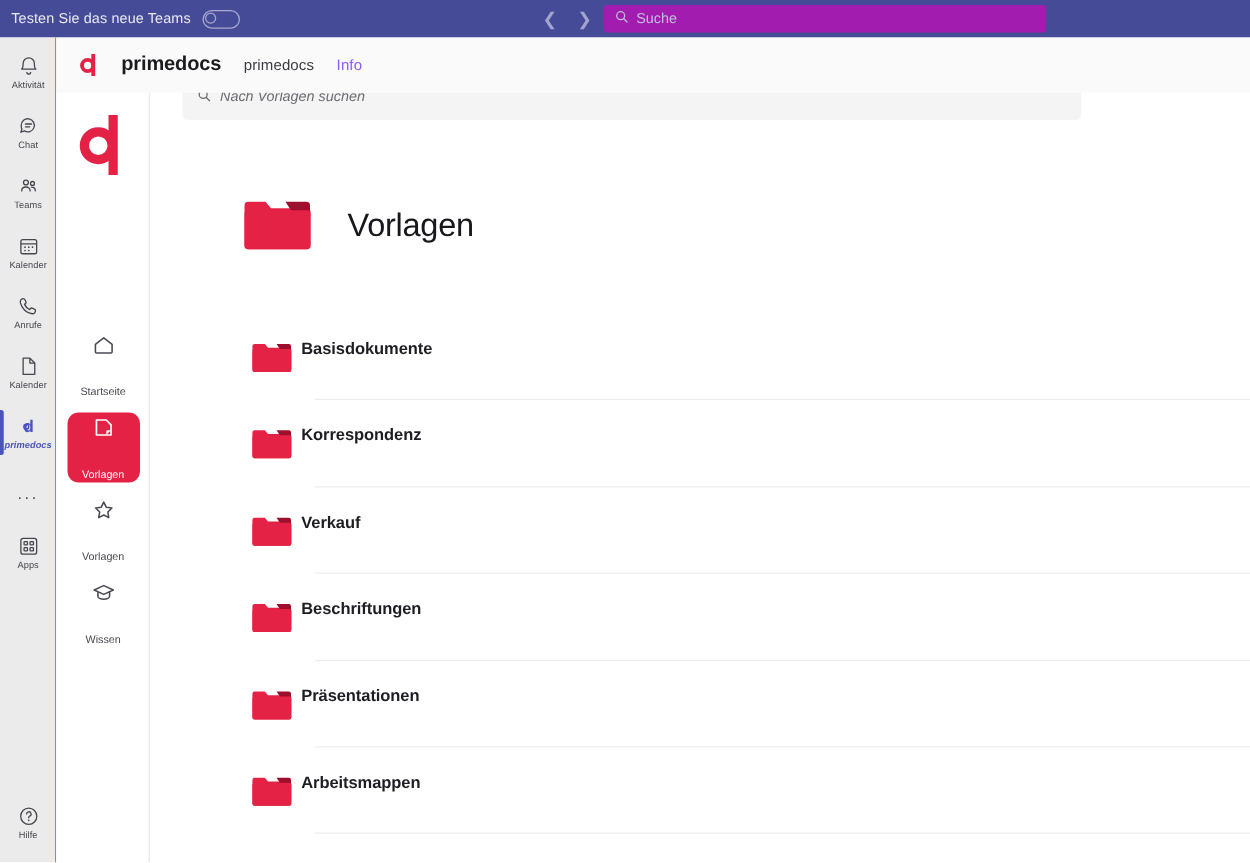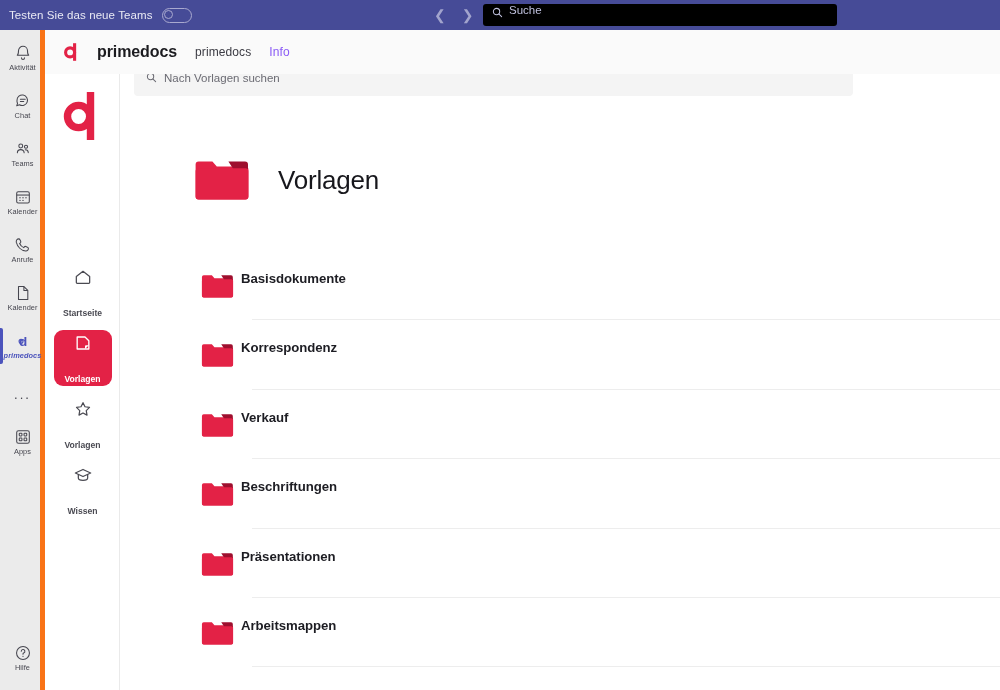--- a/index.html
+++ b/index.html
@@ -36,30 +36,30 @@
     border: 1.3px solid #a9a9cf; background: transparent;
   }
   .tb-nav {
     position: absolute; left: 434px; top: 0; height: 30px;
     display: flex; align-items: center; gap: 16px;
   }
   .tb-chev { color: #a2a4cd; font-size: 14px; line-height: 1; user-select: none; }
   .tb-search {
     position: absolute; left: 483px; top: 4px;
     width: 354px; height: 22px; border-radius: 3px;
-    background: #000000;
-    display: flex; align-items: flex-start; gap: 6px; padding: 0 9px;
+    background: #a21caf;
+    display: flex; align-items: center; gap: 6px; padding: 0 9px;
   }
   .tb-search .mag { flex: none; }
   .tb-search .ph { color: #bfc0dd; font-size: 11.5px; }
 
   
   .rail {
     position: absolute; left: 0; top: 30px; width: 45px; height: 660px;
-    background: #ebebeb; border-right: 5px solid #f97316;
+    background: #ebebeb; border-right: 1px solid #f97316;
   }
   .rail-item {
     width: 45px; height: 48px; position: relative;
     display: flex; flex-direction: column; align-items: center; justify-content: center;
     gap: 2px; cursor: default;
   }
   .rail-item .lbl {
     font-size: 7.4px; color: #46464f; letter-spacing: .05px; line-height: 1;
     text-align: center; white-space: nowrap;
   }
@@ -89,42 +89,43 @@
   }
   .app-tab.muted { color: #8b5cf6; }
 
   
   .content-wrap {
     position: absolute; left: 45px; top: 74px; width: 955px; height: 616px;
     background: #ffffff; overflow: hidden;
   }
   
   .searchcard {
-    position: absolute; left: 89px; top: -14px; width: 719px; height: 36px;
+    position: absolute; left: 101px; top: -14px; width: 719px; height: 36px;
     background: #f4f4f4; border-radius: 4px;
     display: flex; align-items: center; gap: 7px; padding-left: 12px;
     overflow: hidden;
+    font-style: italic;
   }
   .searchcard .sctext { font-size: 11.5px; color: #6b6b73; }
 
   
   .appside {
     position: absolute; left: 0; top: 0; width: 75px; height: 616px;
     background: #ffffff; border-right: 1px solid #eaeaea;
   }
   .side-logo { position: absolute; left: 0; top: 14px; width: 75px; display: flex; justify-content: center; }
   .side-nav { position: absolute; left: 0; top: 190px; width: 75px; }
   .side-item {
     width: 75px; height: 56px; margin-bottom: 10px;
     display: flex; flex-direction: column; align-items: center; justify-content: center;
     gap: 5px; cursor: default;
   }
   .side-item .sbox {
     width: 58px; height: 56px; border-radius: 9px;
-    display: flex; flex-direction: column; align-items: center; justify-content: center; gap: 18px; font-weight: bold;
+    display: flex; flex-direction: column; align-items: center; justify-content: center; gap: 18px;
   }
   .side-item.active .sbox { background: #E32246; }
   .side-item .slbl { font-size: 8.6px; color: #4a4a52; line-height: 1; }
   .side-item.active .slbl { color: #ffffff; }
 
   
   .main {
     position: absolute; left: 76px; top: 0; width: 879px; height: 616px;
   }
   .page-head {

